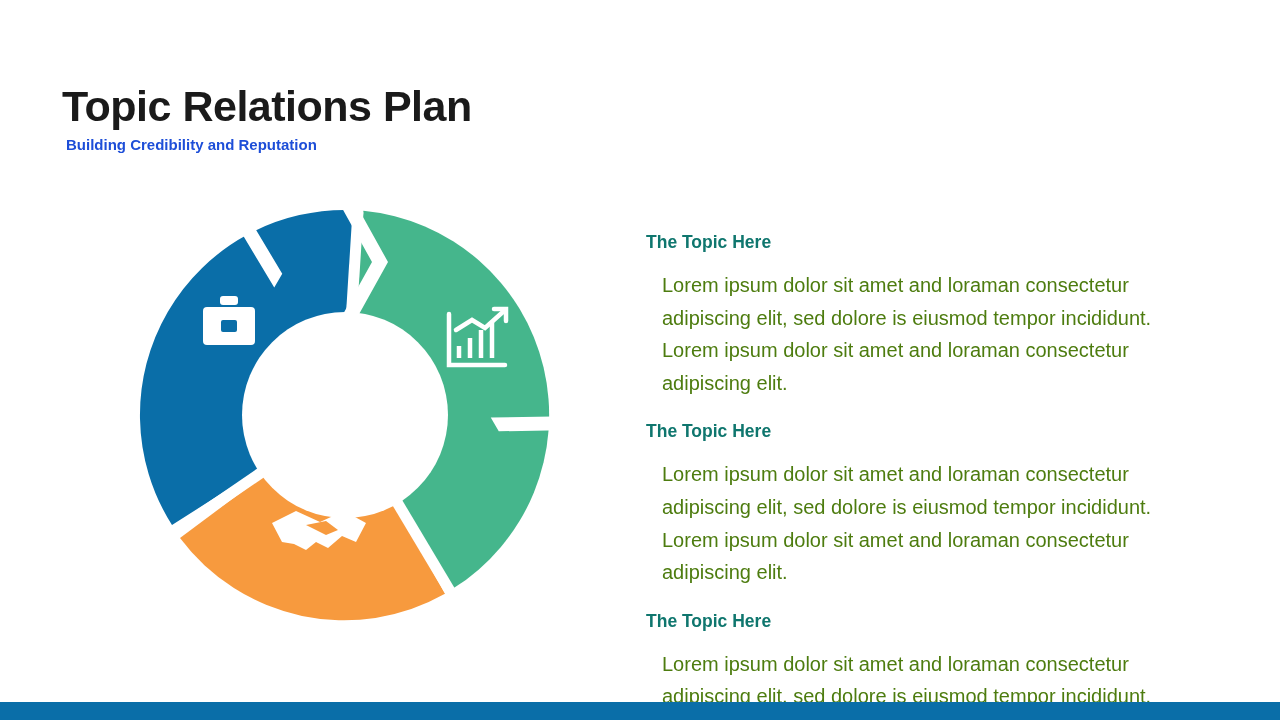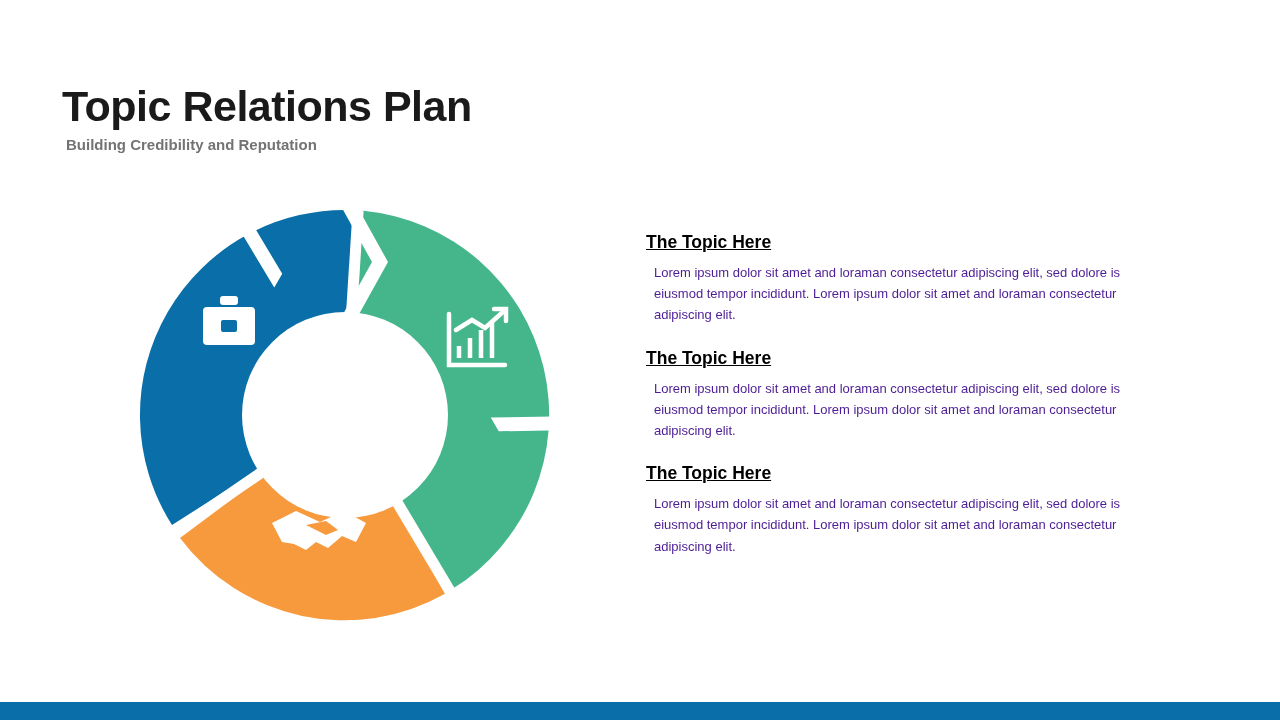--- a/index.html
+++ b/index.html
@@ -28,21 +28,21 @@
     color: #1a1a1a;
     letter-spacing: -0.5px;
     line-height: 1.1;
   }
   .subtitle {
     position: absolute;
     left: 66px;
     top: 136px;
     font-size: 15px;
     font-weight: bold;
-    color: #737373;
+    color: #1d4ed8;
   }
   .footer-bar {
     position: absolute;
     left: 0;
     right: 0;
     bottom: 0;
     height: 18px;
     background: #0a6ea8;
   }
   
@@ -65,29 +65,28 @@
   }
   .block {
     margin-bottom: 22px;
   }
   .block:last-child {
     margin-bottom: 0;
   }
   .block-title {
     font-size: 17.5px;
     font-weight: bold;
-    color: #000000;
+    color: #0f766e;
     margin: 0 0 9px 0;
-    text-decoration: underline;
   }
   .block-body {
-    font-size: 13px;
+    font-size: 20px;
     line-height: 1.63;
-    color: #4c1d95;
-    margin: 8px;
+    color: #4d7c0f;
+    margin: 16px;
     max-width: 528px;
   }
 </style>
 </head>
 <body>
 
 <div class="slide">
 
   <h1 class="title">Topic Relations Plan</h1>
   <div class="subtitle">Building Credibility and Reputation</div>

